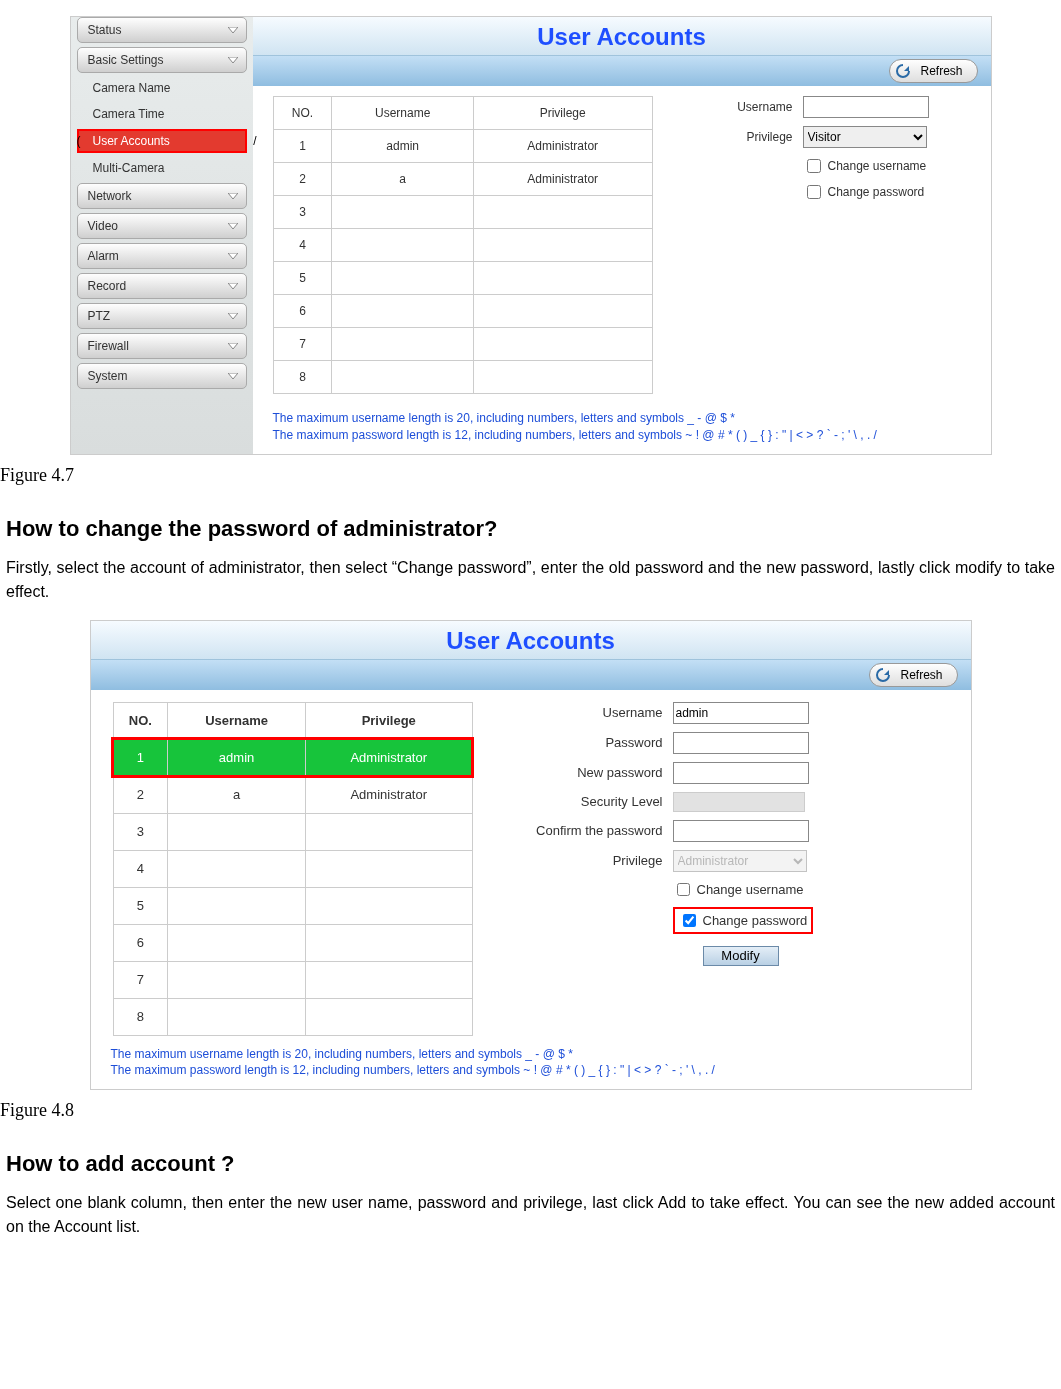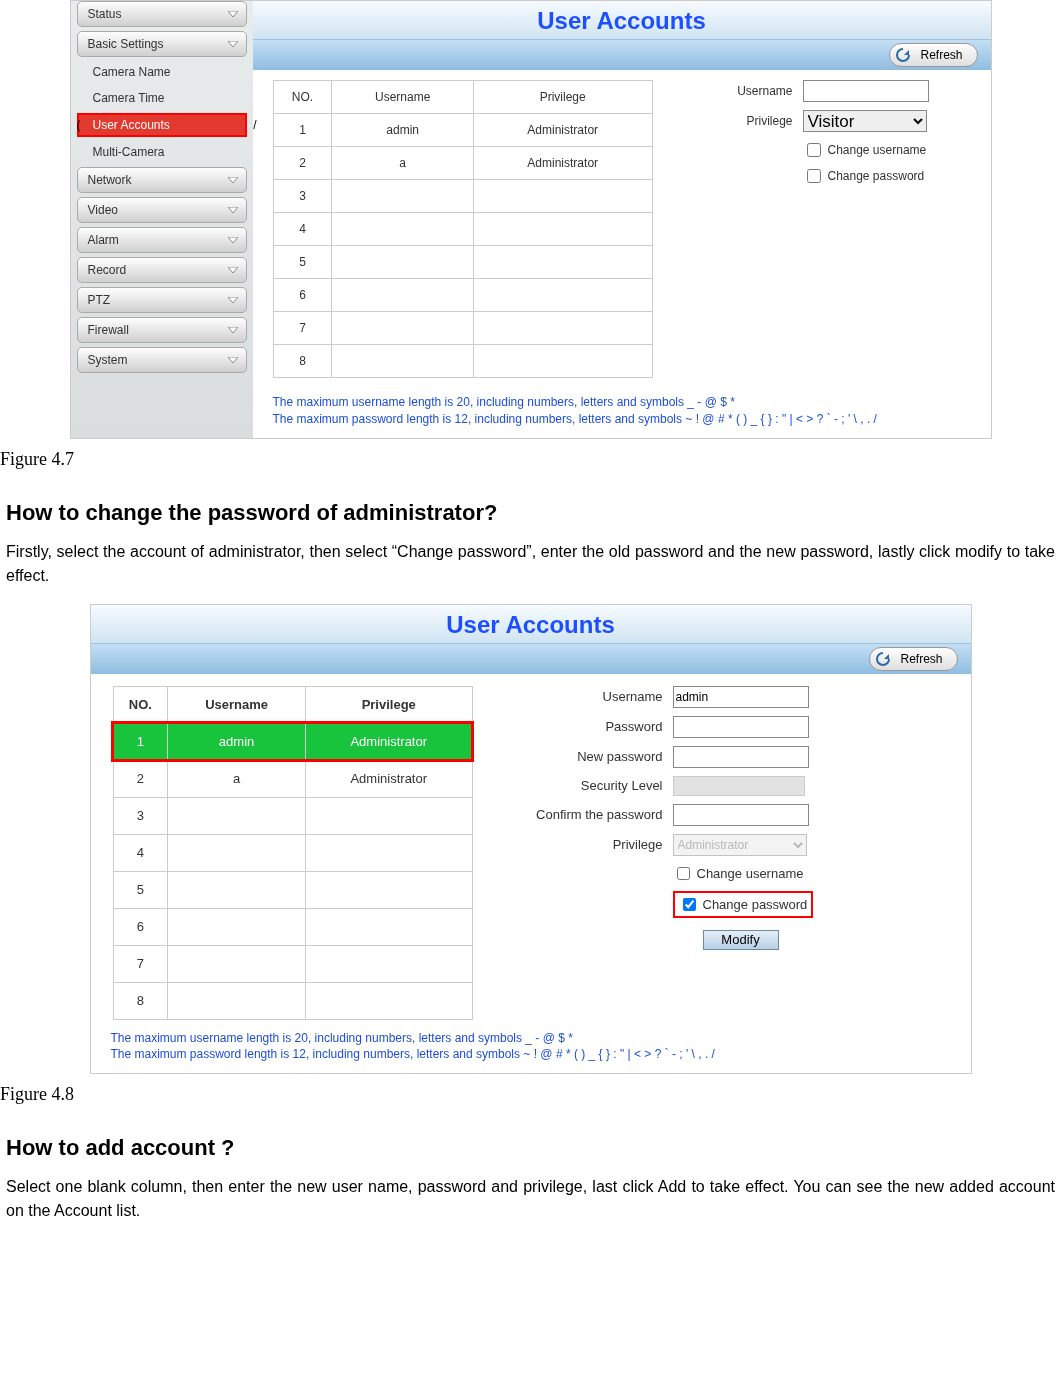--- a/index.html
+++ b/index.html
@@ -1,16 +1,16 @@
 <!DOCTYPE html>
 <html><head>
 <meta charset="utf-8">
 <style>
   body { margin:0; padding:0; font-family: Arial, Helvetica, sans-serif; font-size:14px; color:#000; background:#fff; width:1061px; }
-  .page { padding:0 0 30px 0; }
+  .page { padding:16px 0 30px 0; }
 
   
   .fig47 { width:920px; margin:0 auto 10px auto; border:1px solid #ccc; background:#e8ecec; display:flex; }
   .sidebar { width:170px; background:linear-gradient(#e8ecec,#d9dddd); padding:0 6px 60px 6px; display:flex; flex-direction:column; gap:4px; }
   .side-btn { border:1px solid #aaa; border-radius:5px; background:linear-gradient(#fefefe,#cfcfcf); font-size:12px; color:#333; height:24px; line-height:24px; padding:0 10px; position:relative; }
   .side-btn .chevron { position:absolute; right:8px; top:9px; width:10px; height:6px; }
   .side-link { font-size:12px; color:#333; padding:4px 0 4px 16px; }
   .side-link.sel { background:#e33a2f; color:#fff; border:2px solid #ff0000; padding:3px 0 3px 14px; position:relative; }
   .side-link.sel::before{ content:"("; position:absolute; left:-2px; color:#000;}
   .side-link.sel::after{ content:"/"; position:absolute; right:-12px; color:#000;}
@@ -20,21 +20,21 @@
   .refresh-btn{ position:absolute; right:13px; top:3px; background:linear-gradient(#fefefe,#dedede); border:1px solid #999; border-radius:12px; height:22px; padding:0 14px 0 30px; font-size:12px; line-height:22px; }
   .refresh-btn svg{position:absolute; left:4px; top:2px;}
   .columns47{ display:flex; padding:10px 20px 12px 20px; gap:30px; background:#fff;}
   .tbl{ border-collapse:collapse; font-size:12px; color:#333; width:380px;}
   .tbl th,.tbl td{ border:1px solid #ccc; height:30px; text-align:center;}
   .tbl th{ font-weight:normal;}
   .form47{ font-size:12px; color:#333; flex:1;}
   .formrow{ display:flex; align-items:center; margin-bottom:8px; }
   .formrow label{ width:110px; text-align:right; margin-right:10px; }
   .formrow input[type=text],.formrow input[type=password]{ width:120px; height:18px; border:1px solid #888; font-size:12px; }
-  .formrow select{ width:124px; height:22px; border:1px solid #888; font-size:17px;}
+  .formrow select{ width:124px; height:22px; border:1px solid #888; font-size:12px;}
   .chkrow{ margin-left:120px; display:flex; align-items:center; gap:4px; margin-bottom:6px;}
   .chkrow input{ width:14px; height:14px;}
   .hinttxt{ font-size:12px; color:#1d4ed8; padding:4px 20px 10px 20px; background:#fff; line-height:1.4;}
   .figcap{ text-align:left; font-family:"Times New Roman",serif; font-size:18px; margin:10px 0 30px 0;}
 
   
   h2{ font-family:Arial; font-size:22px; font-weight:bold; margin:24px 0 14px 0; padding:0 0 0 0;}
   p.body{ font-size:16px; line-height:1.5; margin:0 0 16px 0; text-align:justify;}
 
   

